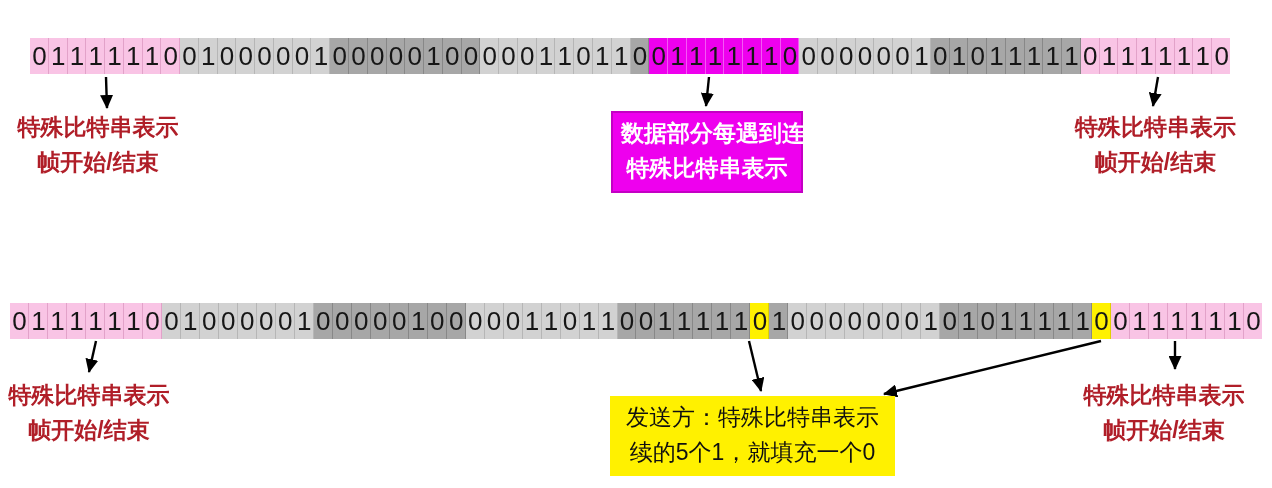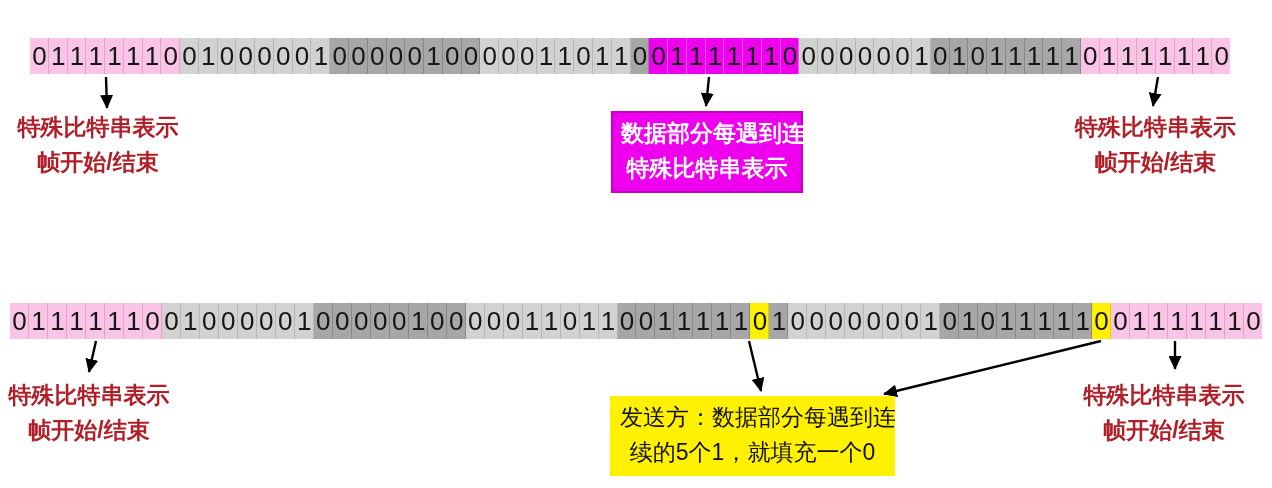--- a/index.html
+++ b/index.html
@@ -205,21 +205,21 @@
     <span>特殊比特串表示</span>
     <span>帧开始/结束</span>
   </div>
 
   <div class="note red-note" style="left:0px;top:378px;width:178px;">
     <span>特殊比特串表示</span>
     <span>帧开始/结束</span>
   </div>
 
   <div class="note yellow-box" style="left:610px;top:396px;width:265px;">
-    <span>发送方：数据部分每遇到连</span>
+    <span>发送方：特殊比特串表示</span>
     <span>续的5个1，就填充一个0</span>
   </div>
 
   <div class="note red-note" style="left:1073px;top:378px;width:182px;">
     <span>特殊比特串表示</span>
     <span>帧开始/结束</span>
   </div>
 
 </div>
 

